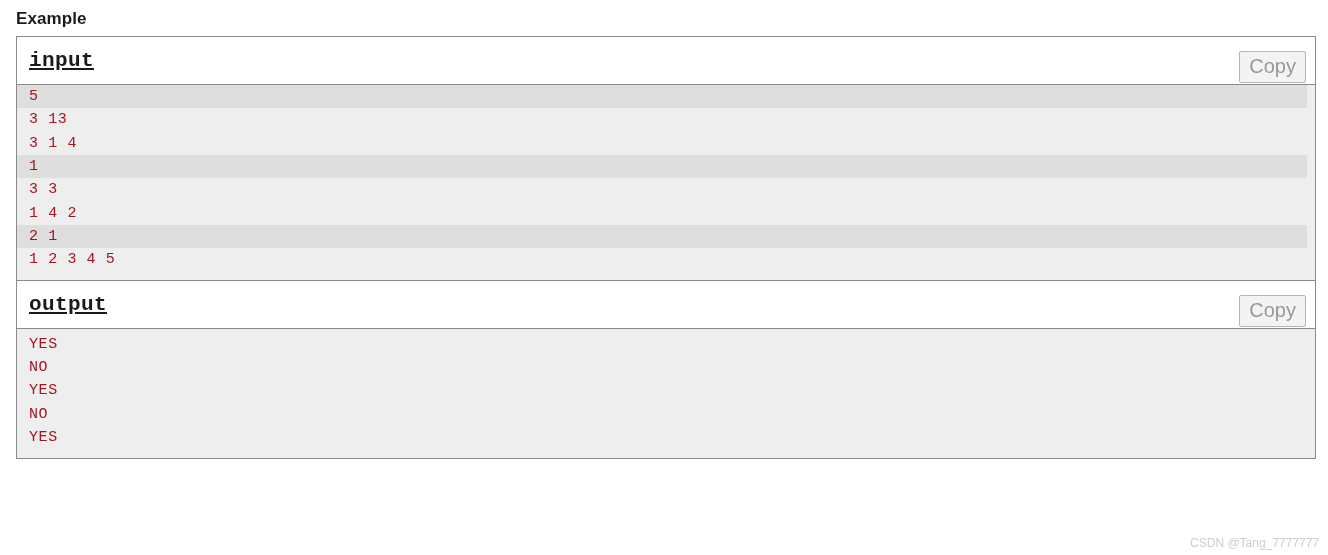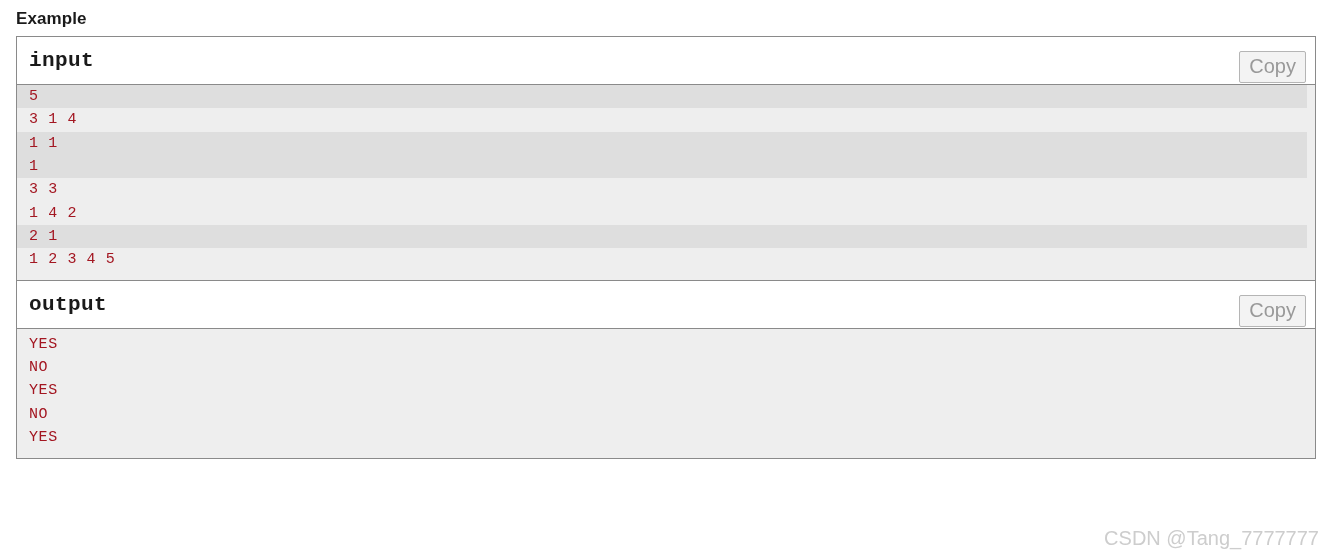--- a/index.html
+++ b/index.html
@@ -46,20 +46,21 @@
 
   .section-title {
     font-family: "Liberation Mono", monospace;
     font-size: 21px;
     font-weight: bold;
     color: #1a1a1a;
     padding: 12px 0 11px 12px;
     line-height: 1.15;
     background: #ffffff;
     letter-spacing: 0.4px;
+    text-decoration: underline;
   }
 
   .copy-button {
     position: absolute;
     right: 9px;
     top: 14px;
     font-family: "Liberation Sans", sans-serif;
     font-size: 20px;
     color: #999999;
     background: #f3f3f3;
@@ -105,40 +106,40 @@
   .output-area {
     padding-top: 4px;
     padding-bottom: 9px;
   }
 
   #watermark {
     position: absolute;
     right: 9px;
     bottom: 5px;
     font-family: "Liberation Sans", sans-serif;
-    font-size: 20px;
+    font-size: 12px;
     color: #cdcdcd;
     white-space: nowrap;
     user-select: none;
   }
 </style>
 </head>
 <body>
 
 <div id="page-title">Example</div>
 
 <div id="sample-tests">
 
   <div class="sample-test input-block">
     <div class="section-title">input</div>
     <div class="copy-button">Copy</div>
     <div class="data-area input-area" id="input-lines">
         <div class="data-line stripe-dark">5</div>
+        <div class="data-line stripe-light">3 13</div>
         <div class="data-line stripe-light">3 1 4</div>
-        <div class="data-line stripe-dark">1 1</div>
         <div class="data-line stripe-dark">1</div>
         <div class="data-line stripe-light">3 3</div>
         <div class="data-line stripe-light">1 4 2</div>
         <div class="data-line stripe-dark">2 1</div>
         <div class="data-line stripe-light">1 2 3 4 5</div>
       </div>
   </div>
 
   <div class="sample-test output-block">
     <div class="section-title">output</div>

